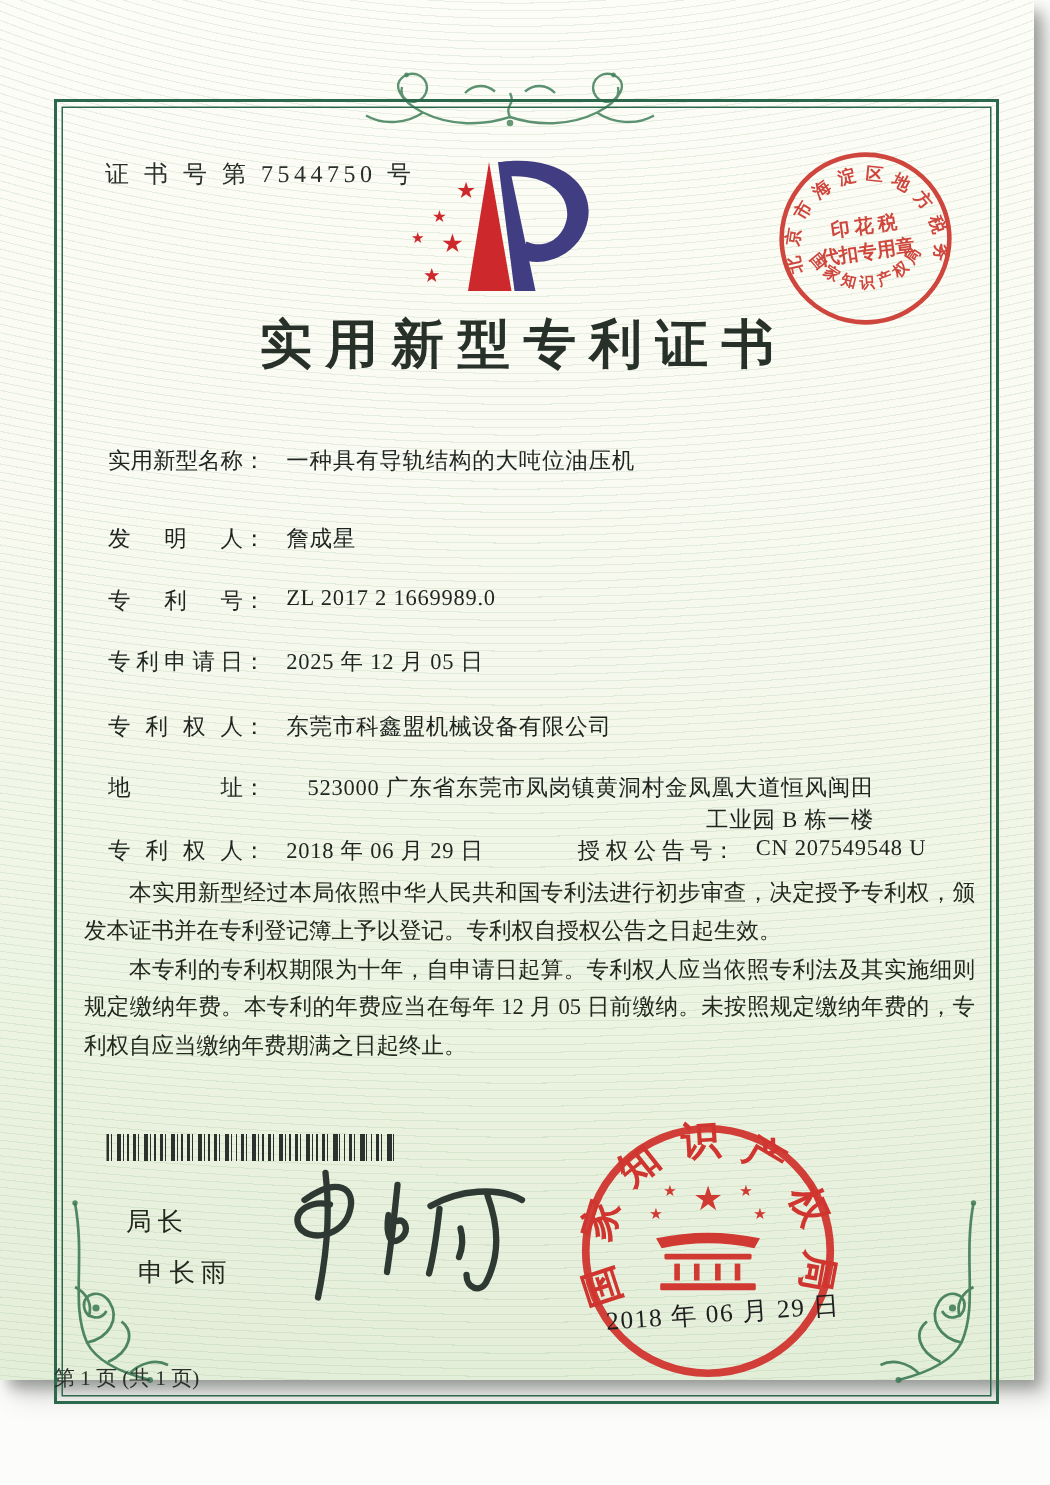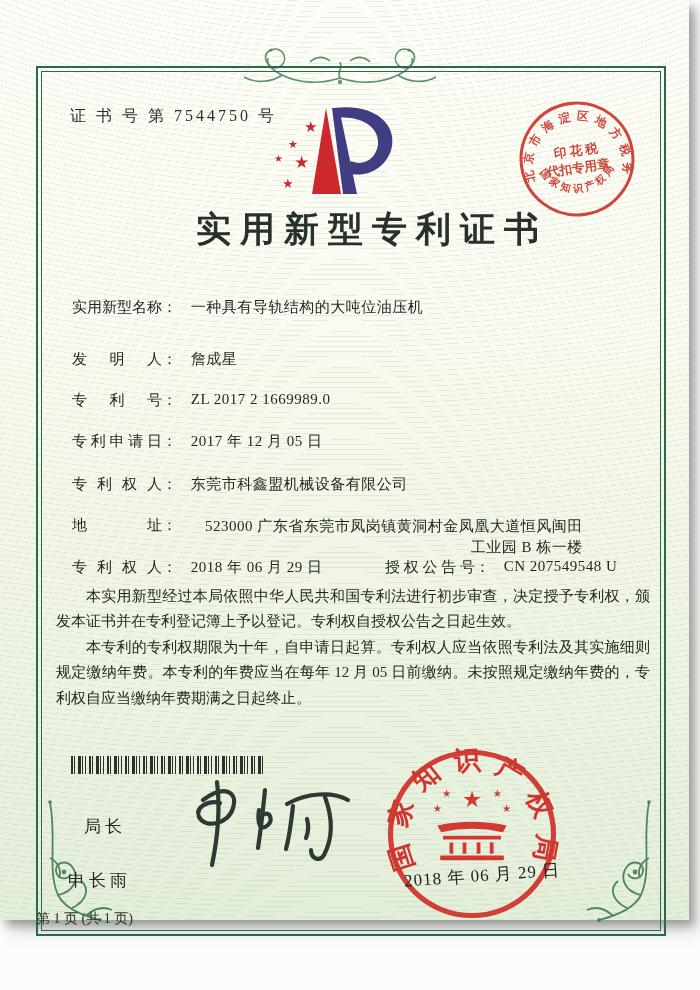--- a/index.html
+++ b/index.html
@@ -20,21 +20,21 @@
     position:absolute;left:36px;top:66px;width:626px;height:866px;
     border:2.5px solid #2c694c;
   }
   .frame::after{
     content:"";position:absolute;inset:3px;border:1px solid #2c694c;
   }
   .abs{position:absolute;}
   .cert-no{left:70px;top:106px;font-size:16px;letter-spacing:3px;color:#2a2f2a;}
   .title{
     left:36px;top:206px;width:626px;text-align:center;
-    font-size:35px;font-weight:700;letter-spacing:9px;color:#273129;padding-left:23px;
+    font-size:35px;font-weight:700;letter-spacing:9px;color:#273129;
   }
   .field-row{left:72px;font-size:15px;color:#1f241f;white-space:nowrap;}
   .flabel{
     display:inline-block;width:90px;
     text-align:justify;text-align-last:justify;vertical-align:top;
   }
   .fcolon{display:inline-block;vertical-align:top;}
   .fvalue{display:inline-block;margin-left:10px;vertical-align:top;letter-spacing:.5px;text-align:right;}
   .fvalue.wrap{white-space:normal;width:392px;line-height:21px;}
   .grant-no{position:absolute;left:313px;top:0;}
@@ -45,22 +45,22 @@
   .body-text p{margin:0;text-indent:2em;}
   .barcode{
     left:71px;top:756px;width:194px;height:18px;
     background:repeating-linear-gradient(90deg,
       #2b312c 0 2px,rgba(0,0,0,0) 2px 3px,
       #2b312c 3px 4px,rgba(0,0,0,0) 4px 7px,
       #2b312c 7px 10px,rgba(0,0,0,0) 10px 11px,
       #2b312c 11px 12px,rgba(0,0,0,0) 12px 14px,
       #2b312c 14px 15px,rgba(0,0,0,0) 15px 18px);
   }
-  .director-title{left:84px;top:803px;font-size:17px;letter-spacing:4px;color:#23281f;margin-top:12px;}
-  .director-name{left:68px;top:837px;font-size:17px;letter-spacing:4px;color:#23281f;margin-top:32px;}
+  .director-title{left:84px;top:803px;font-size:17px;letter-spacing:4px;color:#23281f;}
+  .director-name{left:92px;top:837px;font-size:17px;letter-spacing:4px;color:#23281f;}
   .seal-date{
     left:404px;top:864px;font-size:17px;letter-spacing:1px;color:#1e1e1e;
     transform:rotate(-4deg);z-index:5;
   }
   .footer{left:36px;top:910px;width:560px;font-size:14px;color:#2a2f2a;}
   .tax-stamp{left:516px;top:98px;transform:rotate(-8deg);opacity:.92;}
   .main-seal{left:383px;top:745px;opacity:.95;}
   .logo{left:266px;top:100px;}
   .sig{left:175px;top:776px;}
   .flo-bl{left:42px;top:798px;}
@@ -163,21 +163,21 @@
   <div class="abs field-row" style="top:350px">
     <span class="flabel">发明人</span><span class="fcolon">：</span>
     <span class="fvalue">詹成星</span>
   </div>
   <div class="abs field-row" style="top:391px">
     <span class="flabel">专利号</span><span class="fcolon">：</span>
     <span class="fvalue">ZL 2017 2 1669989.0</span>
   </div>
   <div class="abs field-row" style="top:432px">
     <span class="flabel">专利申请日</span><span class="fcolon">：</span>
-    <span class="fvalue">2017 年 12 月 05 日</span>
+    <span class="fvalue">2025 年 12 月 05 日</span>
   </div>
   <div class="abs field-row" style="top:475px">
     <span class="flabel">专利权人</span><span class="fcolon">：</span>
     <span class="fvalue">东莞市科鑫盟机械设备有限公司</span>
   </div>
   <div class="abs field-row" style="top:516px">
     <span class="flabel">地址</span><span class="fcolon">：</span>
     <span class="fvalue wrap">523000 广东省东莞市凤岗镇黄洞村金凤凰大道恒风闽田工业园 B 栋一楼</span>
   </div>
   <div class="abs field-row" style="top:558px;width:590px">

